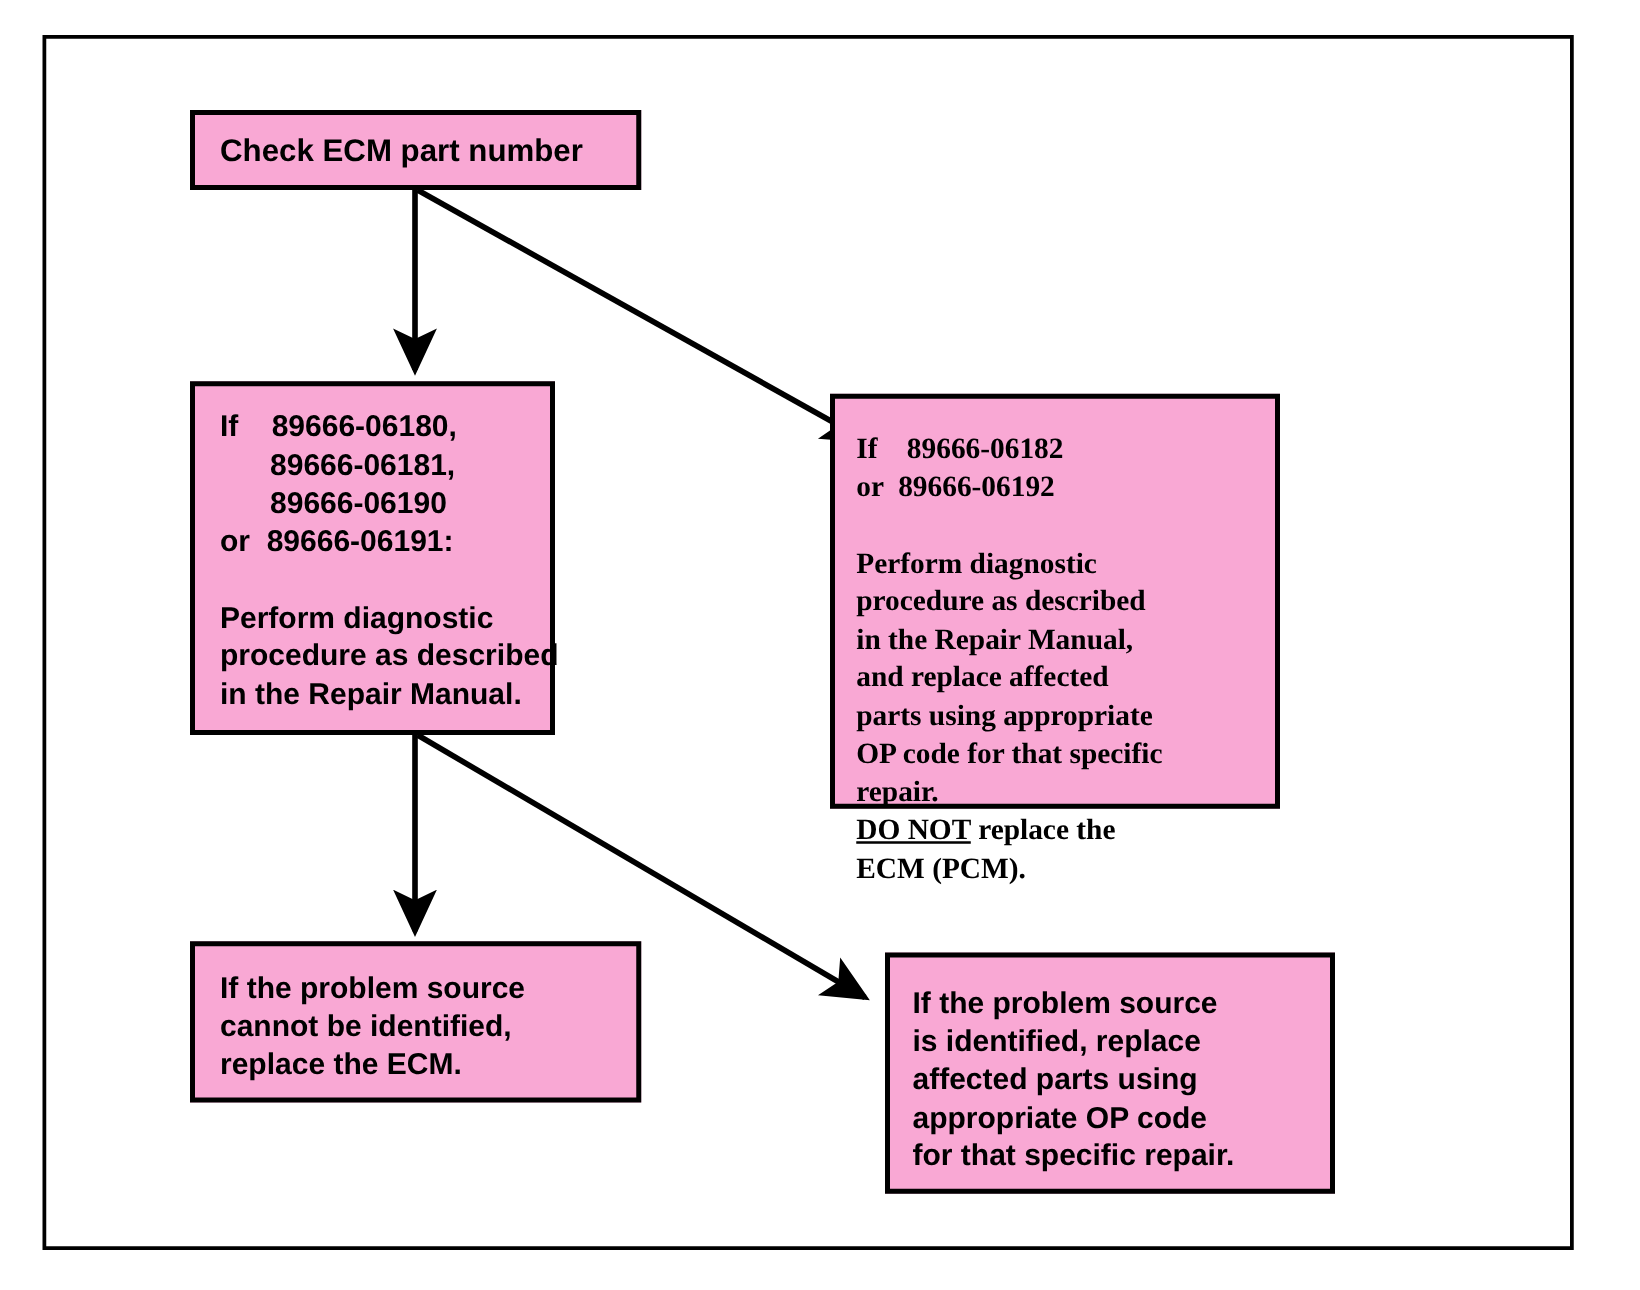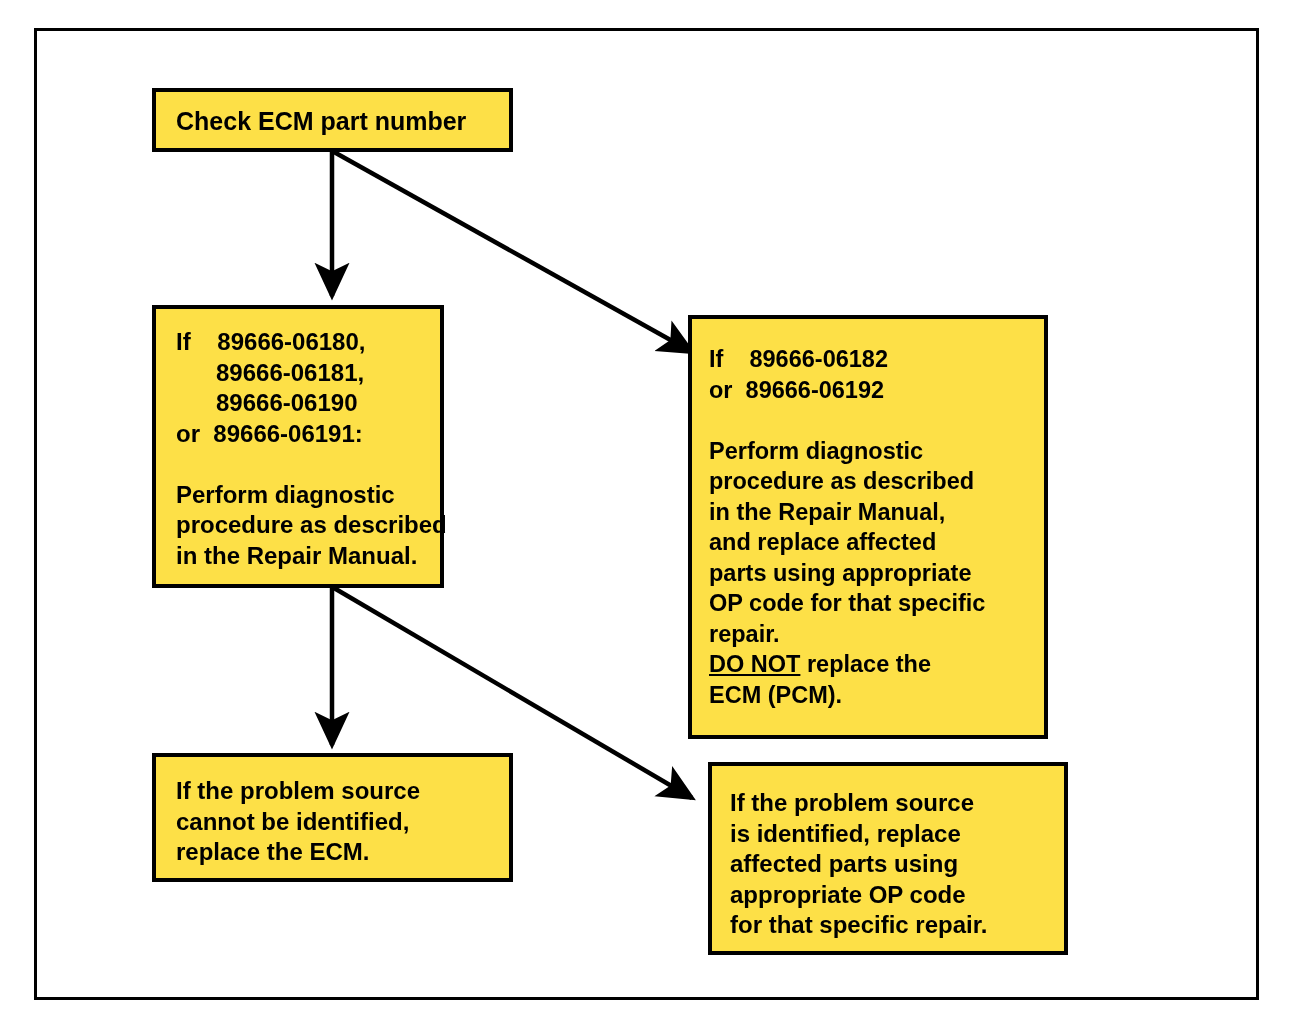--- a/index.html
+++ b/index.html
@@ -24,21 +24,21 @@
     height: 972px;
     border: 3px solid #000000;
     box-sizing: border-box;
     background: transparent;
   }
   
   .node {
     position: absolute;
     border: 4px solid #000000;
     box-sizing: border-box;
-    background: #fde047;
+    background: #f9a8d4;
     font-family: "Liberation Sans", sans-serif;
     font-weight: bold;
     color: #000000;
   }
   .node .txt {
     position: absolute;
     white-space: pre;
     line-height: 1.0;
   }
 
@@ -57,22 +57,22 @@
     left: 152px; top: 305px;
     width: 292px; height: 283px;
   }
   #node-group-a .txt {
     left: 20px; top: 18px;
     font-size: 24px;
     line-height: 30.5px;
   }
 
   #node-group-b {
-    left: 688px; top: 315px;
-    width: 360px; height: 424px;
+    left: 664px; top: 315px;
+    width: 360px; height: 332px; font-family: Liberation Serif, serif;
   }
   #node-group-b .txt {
     left: 17px; top: 25px;
     font-size: 23.5px;
     line-height: 30.5px;
   }
   #node-group-b .donot {
     text-decoration: underline;
     text-underline-offset: 2px;
   }

